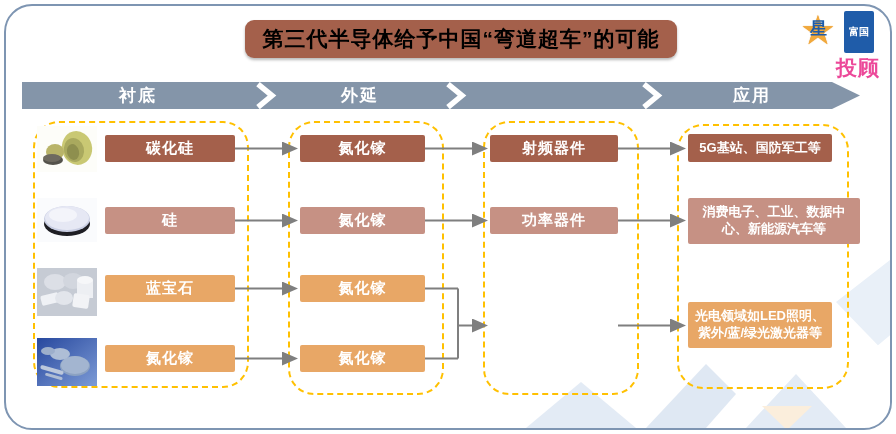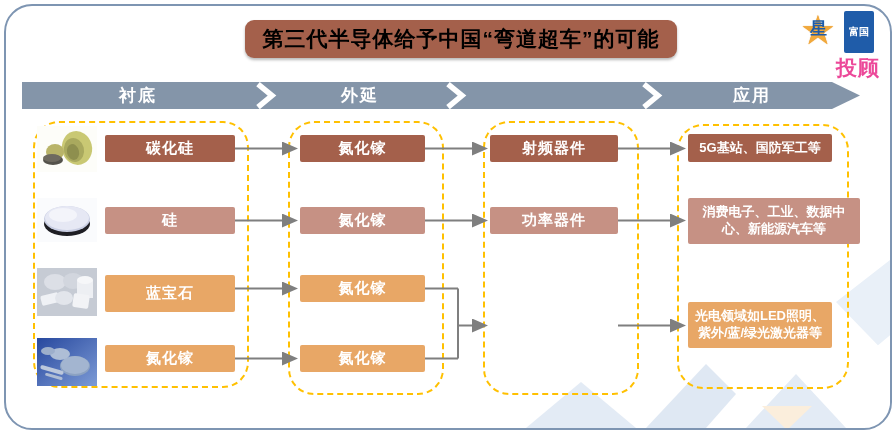--- a/index.html
+++ b/index.html
@@ -115,21 +115,21 @@
       <ellipse cx="38" cy="27" rx="14" ry="9" fill="#A3B5D0"></ellipse>
       <ellipse cx="23" cy="16" rx="10" ry="6" fill="#AEBED6"></ellipse>
       <ellipse cx="11" cy="13" rx="7" ry="4" fill="#9DAFCB"></ellipse>
       <rect x="3" y="30" width="24" height="4" rx="2" fill="#BCC8DC" transform="rotate(16 15 32)"></rect>
       <rect x="8" y="37" width="18" height="3" rx="1.5" fill="#AFBDD4" transform="rotate(16 17 38)"></rect>
     </svg>
   </div>
 
   <div class="box dark" style="left:105px;top:135px;width:130px;height:27px;">碳化硅</div>
   <div class="box mauve" style="left:105px;top:207px;width:130px;height:27px;">硅</div>
-  <div class="box tan" style="left:105px;top:275px;width:130px;height:37px;">蓝宝石</div>
+  <div class="box tan" style="left:105px;top:275px;width:130px;height:27px;">蓝宝石</div>
   <div class="box tan" style="left:105px;top:345px;width:130px;height:27px;">氮化镓</div>
 
   <div class="box dark" style="left:300px;top:135px;width:125px;height:27px;">氮化镓</div>
   <div class="box mauve" style="left:300px;top:207px;width:125px;height:27px;">氮化镓</div>
   <div class="box tan" style="left:300px;top:275px;width:125px;height:27px;">氮化镓</div>
   <div class="box tan" style="left:300px;top:345px;width:125px;height:27px;">氮化镓</div>
 
   <div class="box dark" style="left:490px;top:135px;width:128px;height:27px;">射频器件</div>
   <div class="box mauve" style="left:490px;top:207px;width:128px;height:27px;">功率器件</div>
 

